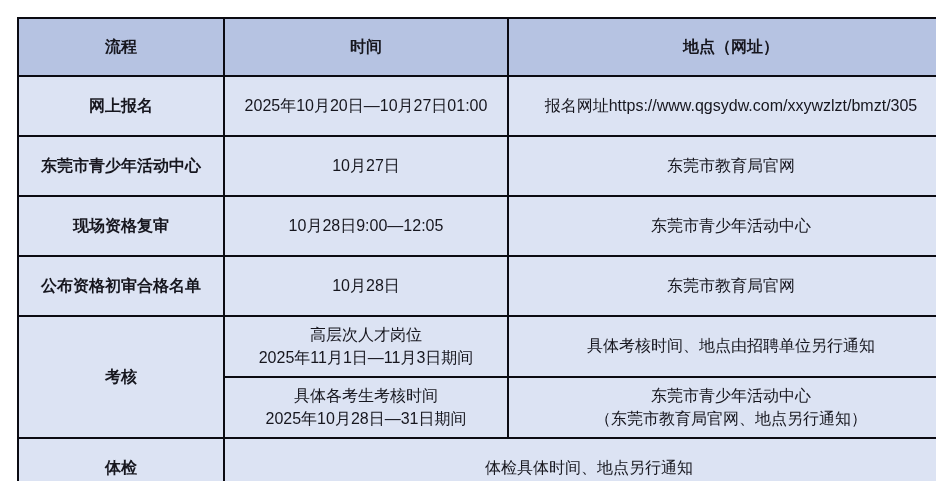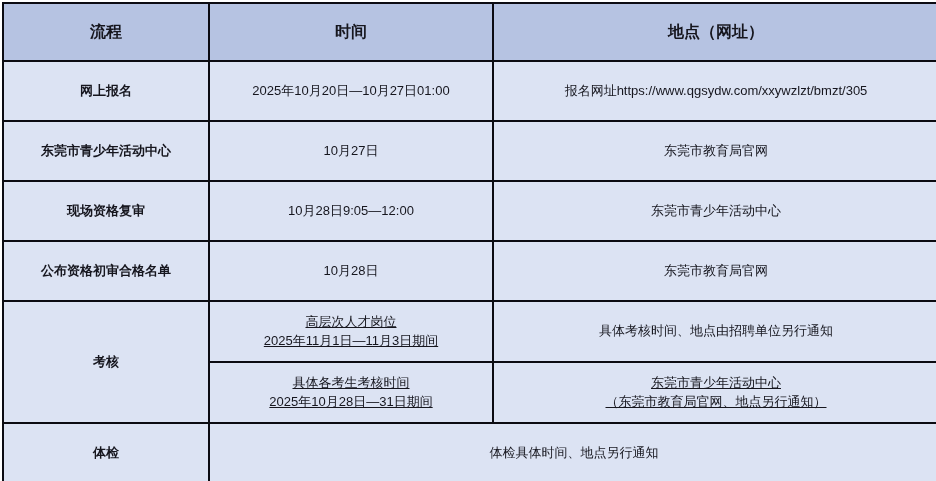--- a/index.html
+++ b/index.html
@@ -2,50 +2,50 @@
 <html style="--page-bg: #ffffff; --header-bg: #b6c3e2; --body-bg: #dce3f3; --border: #0b0b12; --text: #16161e;"><head>
 <meta charset="utf-8">
 <style>
   * { margin: 0; padding: 0; box-sizing: border-box; }
   html, body {
     width: 936px; height: 481px;
     background: var(--page-bg, #ffffff);
     font-family: "Liberation Sans", "DejaVu Sans", sans-serif;
     overflow: hidden;
   }
-  .table-wrap { width: 936px; height: 481px; padding: 2px; }
+  .table-wrap { width: 936px; height: 481px; padding: 17px; }
   table.schedule {
     width: 934px; height: 479px;
     border-collapse: collapse;
     table-layout: fixed;
   }
   .schedule th, .schedule td {
     border: 2px solid var(--border, #0b0b12);
     background: var(--body-bg, #dce3f3);
     color: var(--text, #16161e);
     text-align: center;
     vertical-align: middle;
-    font-size: 13px;
+    font-size: 16px;
     line-height: 1.4;
     padding: 4px 8px;
     overflow: hidden;
   }
   .schedule thead th {
     background: var(--header-bg, #b6c3e2);
     font-weight: bold;
     font-size: 16px;
   }
   .schedule td.proc { font-weight: bold; }
   col.c-process  { width: 206px; }
   col.c-time     { width: 284px; }
   col.c-location { width: 446px; }
   tr.h-header { height: 58px; }
   tr.h-row    { height: 60px; }
   tr.h-sub    { height: 61px; }
-  .two-line span { display: block; text-decoration: underline; }
+  .two-line span { display: block; }
 </style>
 </head>
 <body>
 
 <div class="table-wrap">
   <table class="schedule">
     <colgroup>
       <col class="c-process">
       <col class="c-time">
       <col class="c-location">
@@ -63,21 +63,21 @@
         <td>2025年10月20日—10月27日01:00</td>
         <td>报名网址https://www.qgsydw.com/xxywzlzt/bmzt/305</td>
       </tr>
       <tr class="h-row">
         <td class="proc">东莞市青少年活动中心</td>
         <td>10月27日</td>
         <td>东莞市教育局官网</td>
       </tr>
       <tr class="h-row">
         <td class="proc">现场资格复审</td>
-        <td>10月28日9:05—12:00</td>
+        <td>10月28日9:00—12:05</td>
         <td>东莞市青少年活动中心</td>
       </tr>
       <tr class="h-row">
         <td class="proc">公布资格初审合格名单</td>
         <td>10月28日</td>
         <td>东莞市教育局官网</td>
       </tr>
       <tr class="h-sub">
         <td class="proc" rowspan="2">考核</td>
         <td class="two-line">

